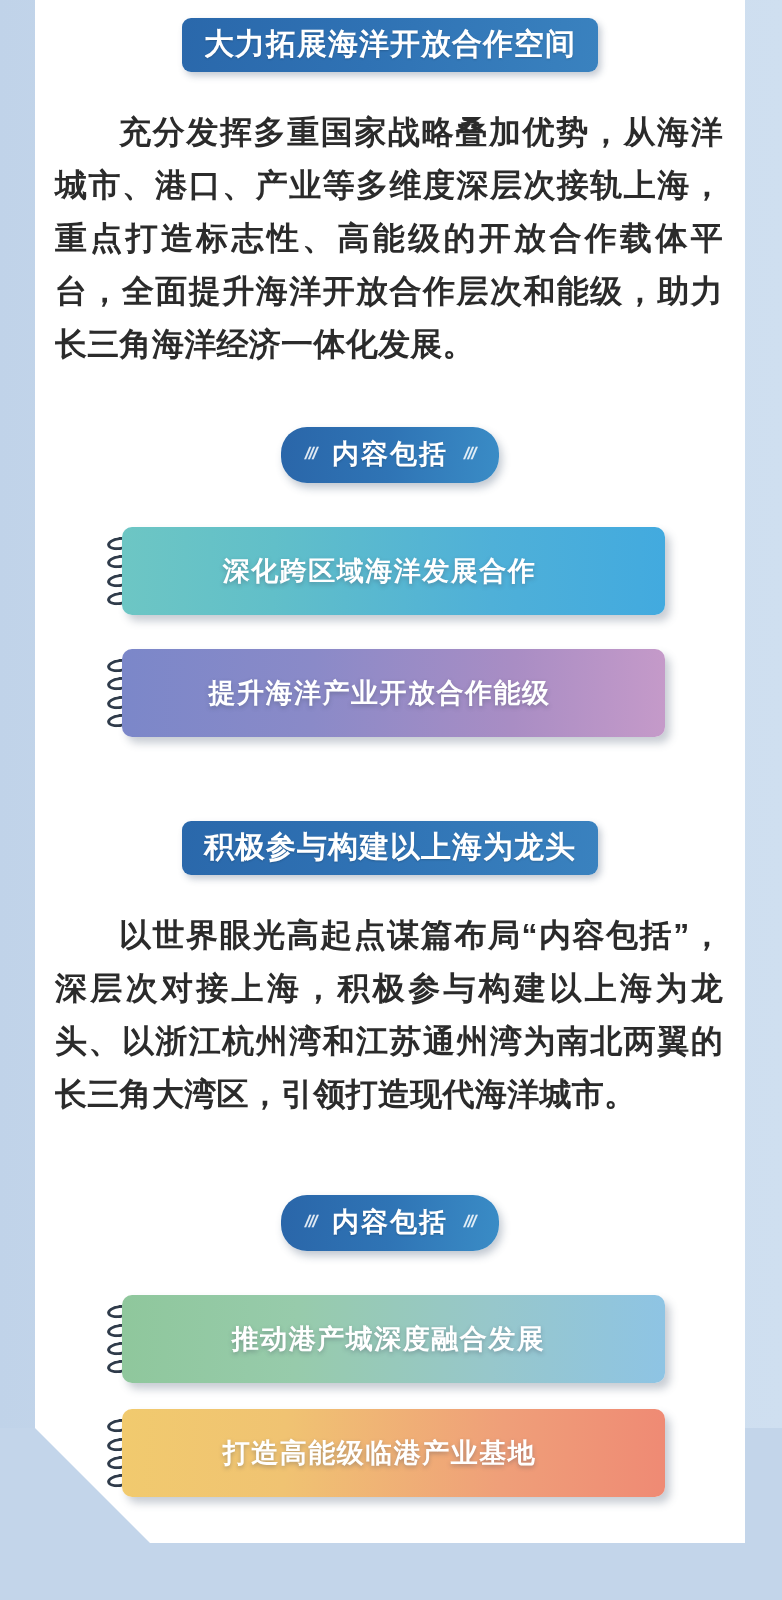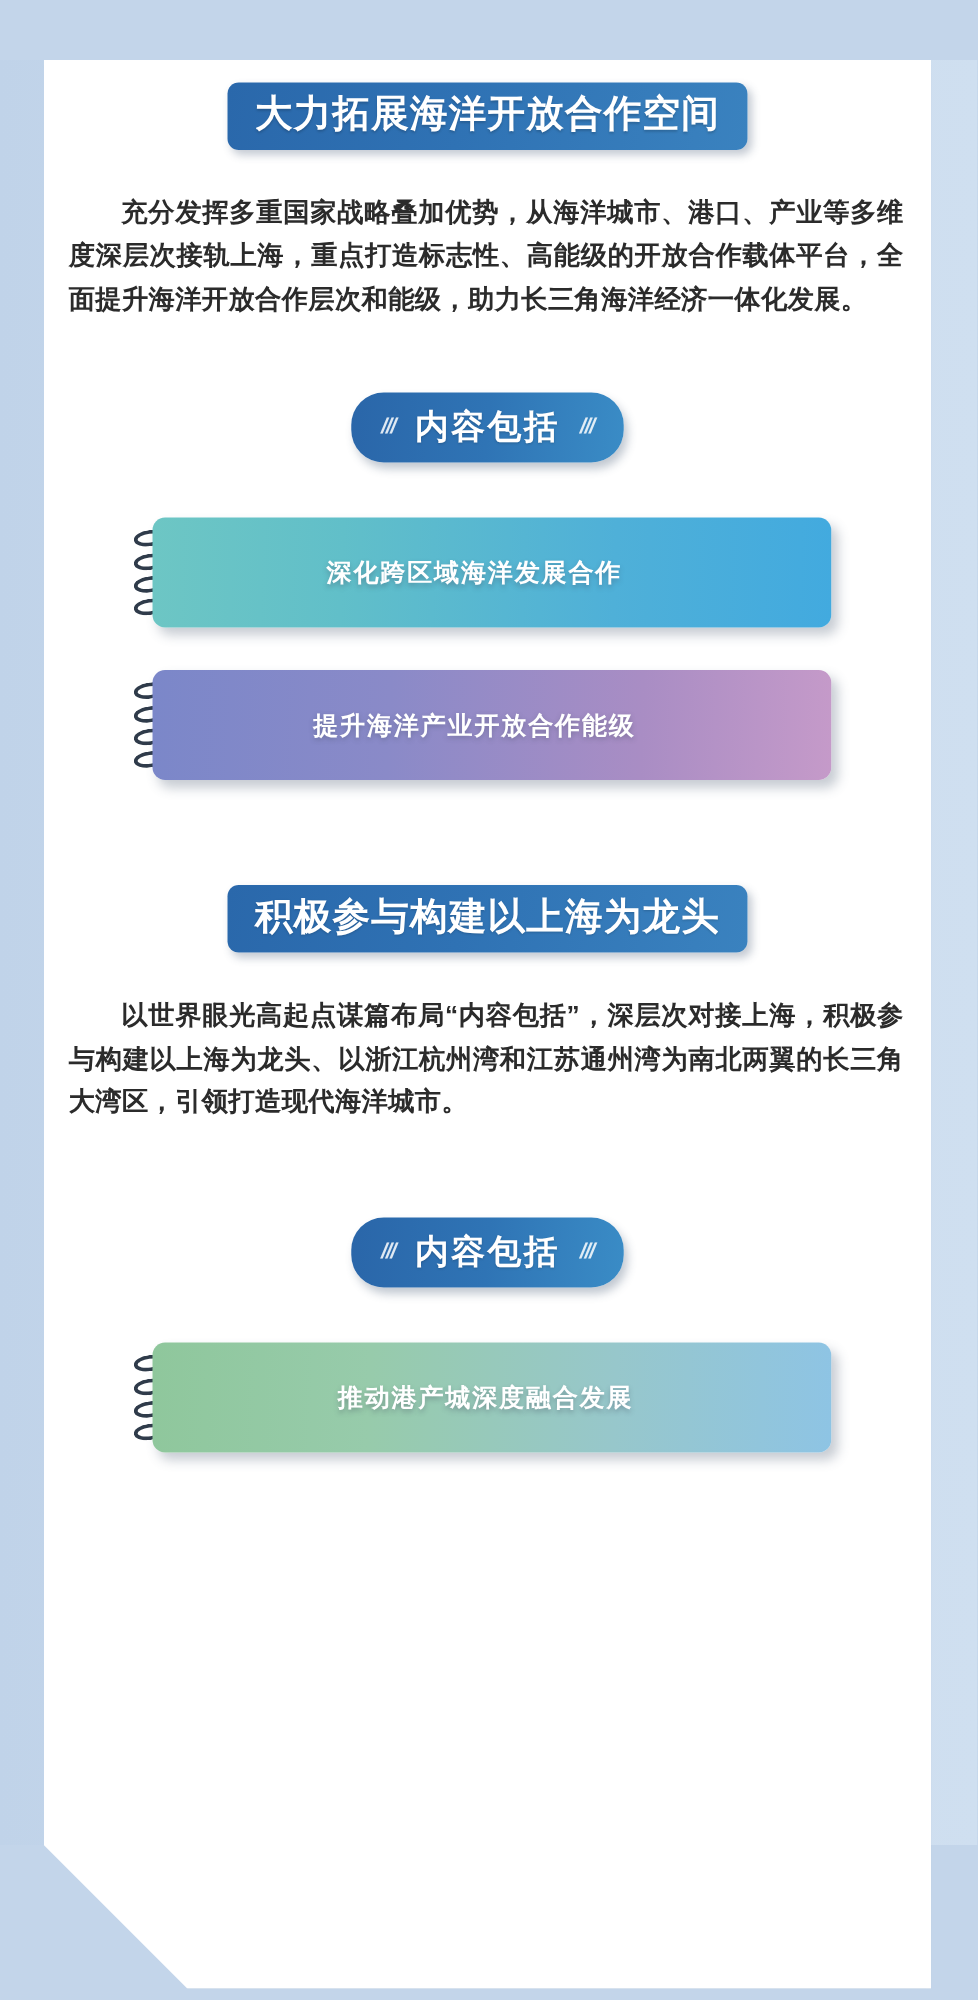--- a/index.html
+++ b/index.html
@@ -9,21 +9,20 @@
     background:#c3d5ea;
     font-family:"Liberation Sans","DejaVu Sans",sans-serif;
     overflow:hidden;
   }
 
   
   #page {
     position:relative;
     width:782px; height:1428px;
     background:linear-gradient(90deg,#c0d3e9 0%,#c8d9ec 40%,#cfdff0 100%);
-    margin-top:48px;
   }
 
   
   #sheet {
     position:absolute;
     left:35px; top:0; width:710px; height:1543px;
     background:#ffffff;
     -webkit-clip-path: polygon(0 0, 100% 0, 100% 100%, 115px 100%, 0 calc(100% - 115px));
     clip-path: polygon(0 0, 100% 0, 100% 100%, 115px 100%, 0 calc(100% - 115px));
     filter: drop-shadow(3px 3px 6px rgba(40,60,90,.35));
@@ -50,21 +49,21 @@
     font-weight:bold;
     letter-spacing:1px;
     line-height:1.12;
     white-space:nowrap;
     text-shadow:0 1px 2px rgba(0,0,0,.18);
   }
 
   
   .para {
     color:#2b2b2b;
-    font-size:21px;
+    font-size:32px;
     font-weight:bold;
     line-height:1.66;
     text-align:justify;
     text-align-last:left;
     text-indent:2em;
     padding:0 22px 0 20px;
     letter-spacing:.3px;
   }
 
   
@@ -106,21 +105,21 @@
     left:87px; top:0;
     width:543px; height:88px;
     border-radius:10px;
     box-shadow:5px 6px 9px rgba(70,85,110,.30);
     display:flex;
     align-items:center;
     justify-content:center;
   }
   .card-text {
     color:#ffffff;
-    font-size:20px;
+    font-size:27px;
     font-weight:bold;
     letter-spacing:1.5px;
     white-space:nowrap;
     text-shadow:0 2px 4px rgba(60,70,90,.35);
     transform:translateX(-14px);
   }
   
   .rings {
     position:absolute;
     left:72px; top:10px;
@@ -240,15 +239,26 @@
         <div class="ring"></div>
         <div class="ring"></div>
       </div>
       <div class="card g-green">
         <span class="card-text">推动港产城深度融合发展</span>
       </div>
     </div>
 
     <div class="sp-26"></div>
 
+    <div class="card-row">
+      <div class="rings">
+        <div class="ring"></div>
+        <div class="ring"></div>
+        <div class="ring"></div>
+        <div class="ring"></div>
+      </div>
+      <div class="card g-orange">
+        <span class="card-text">打造高能级临港产业基地</span>
+      </div>
+    </div>
 
   </div>
 </div>
 
 </body></html>

